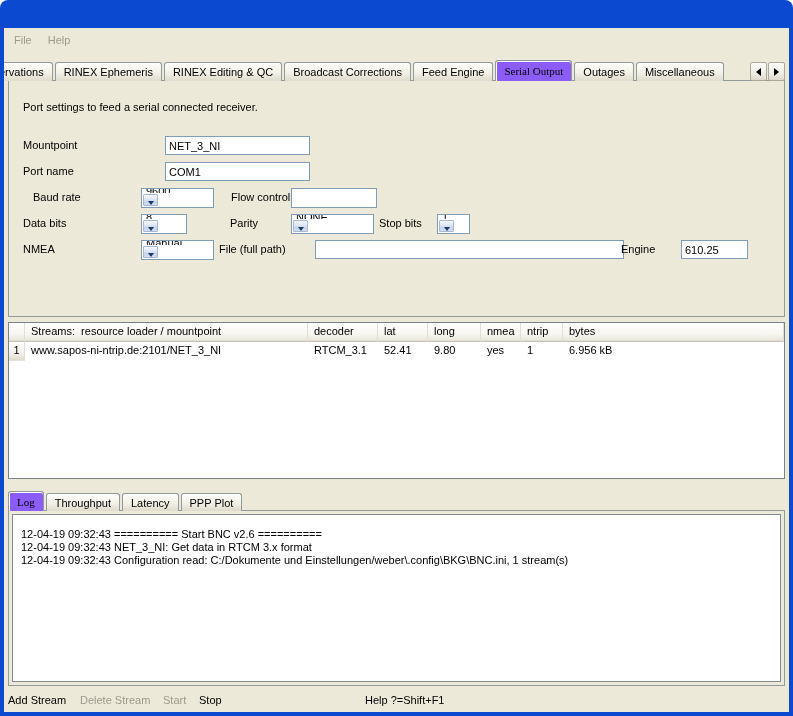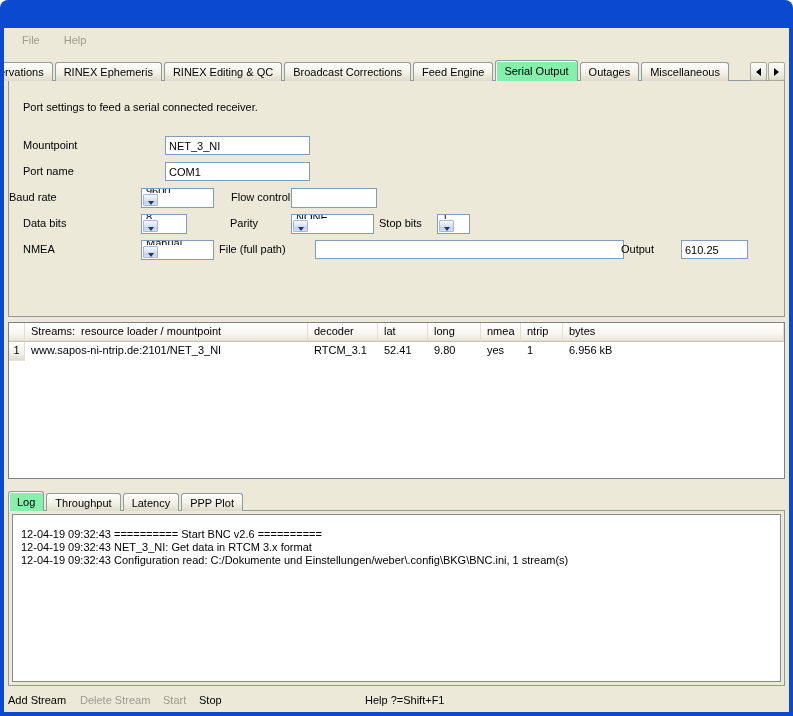--- a/index.html
+++ b/index.html
@@ -18,29 +18,29 @@
   .wb{width:21px;height:21px;border-radius:3px;border:1px solid rgba(255,255,255,.65);box-sizing:border-box;display:flex;align-items:center;justify-content:center;color:#fff;cursor:default;}
   .wb.min,.wb.max{background:linear-gradient(180deg,#8DB4F2 0%,#3767CF 40%,#2050B8 80%,#3E6ED0 100%);}
   .wb.close{background:linear-gradient(180deg,#F0A08C 0%,#DC6547 40%,#C63D1D 80%,#D8542F 100%);font-weight:bold;font-size:14px;line-height:1;}
   .g-min{width:8px;height:3px;background:#fff;margin-top:10px;}
   .g-max{width:9px;height:8px;border:1px solid #fff;border-top-width:3px;box-sizing:border-box;}
 
   
   .client{position:absolute;top:28px;left:4px;right:4px;bottom:4px;background:#ECE9D8;}
 
   .menubar{position:absolute;top:2px;left:2px;height:20px;display:flex;align-items:center;}
-  .menu-item{padding:3px 8px;color:#9C9B8D;margin-left:8px;}
+  .menu-item{padding:3px 8px;color:#9C9B8D;}
 
   
   .tabbar{position:absolute;left:0;top:32px;right:40px;height:21px;display:flex;align-items:flex-end;overflow:hidden;z-index:3;}
   .tab{height:19px;margin-right:2px;padding:0 8px;display:flex;align-items:center;white-space:nowrap;box-sizing:border-box;
     background:linear-gradient(180deg,#FEFEFC 0%,#F3F1E6 55%,#E0DDCE 95%);
     border:1px solid #919B9C;border-bottom:none;border-radius:3px 3px 0 0;color:#000;cursor:default;}
   .tab.first{margin-left:-14px;}
-  .tab.active{height:21px;background:#86efac;box-shadow:inset 0 1px 0 #fff,inset 1px 0 0 #fff;}
+  .tab.active{height:21px;background:#8b5cf6;box-shadow:inset 0 1px 0 #fff,inset 1px 0 0 #fff;font-family:Liberation Serif, serif;}
   .tab-scroll{position:absolute;top:34px;right:4px;display:flex;gap:1px;z-index:4;}
   .sb{width:17px;height:19px;border:1px solid #ACA899;border-radius:2px;background:linear-gradient(180deg,#FDFDFB,#EFEEE5 60%,#DDDACB);display:flex;align-items:center;justify-content:center;padding:0;cursor:default;}
   .tri-l{width:0;height:0;border:4px solid transparent;border-left:none;border-right:5px solid #000;}
   .tri-r{width:0;height:0;border:4px solid transparent;border-right:none;border-left:5px solid #000;}
 
   
   .tabpane{position:absolute;left:4px;right:4px;top:52px;height:237px;border:1px solid #919B9C;background:#ECE9D8;z-index:2;box-sizing:border-box;}
   .lbl{position:absolute;color:#000;white-space:nowrap;}
   .txt{position:absolute;height:19px;box-sizing:border-box;border:1px solid #7F9DB9;padding:1px 3px;font:11px "Liberation Sans",sans-serif;background:#fff;color:#000;margin-left:24px;}
   .combo{position:absolute;height:20px;box-sizing:border-box;background:#fff;border:1px solid #7F9DB9;display:flex;align-items:stretch;flex-direction:column;}
@@ -112,21 +112,21 @@
 
     <div class="tabpane">
       <span class="lbl" style="left:14px;top:20px;">Port settings to feed a serial connected receiver.</span>
 
       <span class="lbl" style="left:14px;top:58px;">Mountpoint</span>
       <input class="txt" style="left: 132px; top: 55px; width: 145px;" value="NET_3_NI">
 
       <span class="lbl" style="left:14px;top:84px;">Port name</span>
       <input class="txt" style="left: 132px; top: 81px; width: 145px;" value="COM1">
 
-      <span class="lbl" style="left:0;top:110px;text-align:center;">Baud rate</span>
+      <span class="lbl" style="left:24px;top:110px;text-align:center;">Baud rate</span>
       <div class="combo" style="left:132px;top:107px;width:73px;">
         <span class="cval">9600</span>
         <span class="cbtn">
             <i class="arr"></i>
           </span>
       </div>
       <span class="lbl" style="left:222px;top:110px;">Flow control</span>
       <div class="combo" style="left:282px;top:107px;width:86px;gap:25px;">
         <span class="cval">OFF</span>
         <span class="cbtn">
@@ -158,21 +158,21 @@
 
       <span class="lbl" style="left:14px;top:162px;">NMEA</span>
       <div class="combo" style="left:132px;top:159px;width:73px;">
         <span class="cval">Manual</span>
         <span class="cbtn">
             <i class="arr"></i>
           </span>
       </div>
       <span class="lbl" style="left:210px;top:162px;">File (full path)</span>
       <input class="txt" style="left: 282px; top: 159px; width: 309px;" value="">
-      <span class="lbl" style="left:612px;top:162px;">Output</span>
+      <span class="lbl" style="left:612px;top:162px;">Engine</span>
       <input class="txt" style="left: 648px; top: 159px; width: 67px;" value="610.25">
     </div>
 
     <div class="streams">
       <div class="trow">
         <span class="hcell gut"></span>
         <span class="hcell c1">Streams:  resource loader / mountpoint</span>
         <span class="hcell c2">decoder</span>
         <span class="hcell c3">lat</span>
         <span class="hcell c4">long</span>

